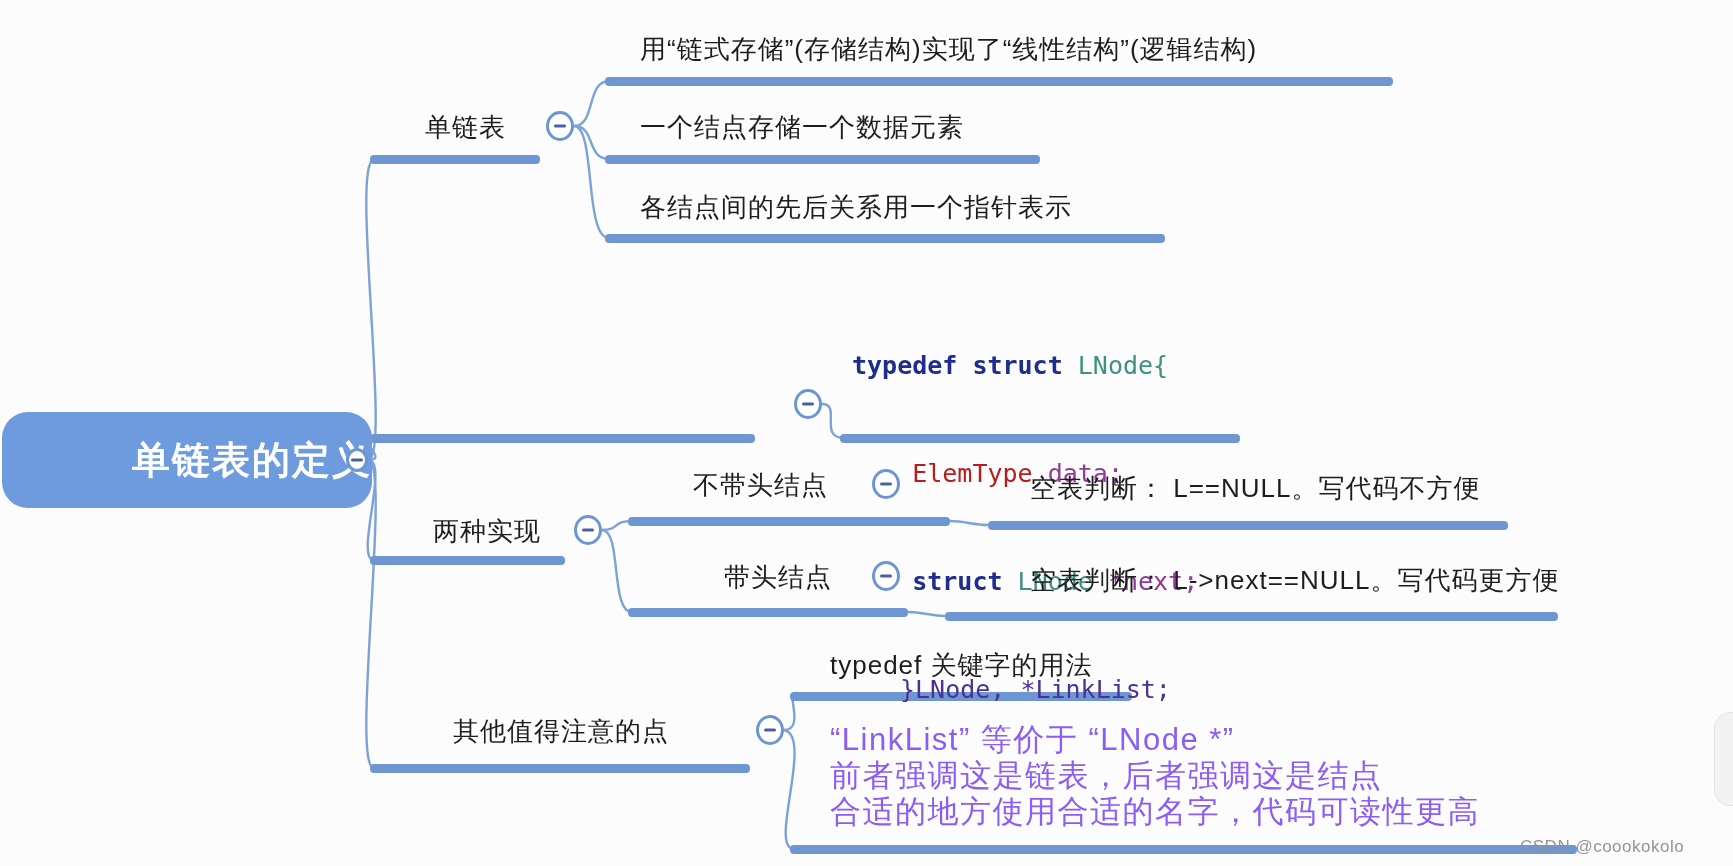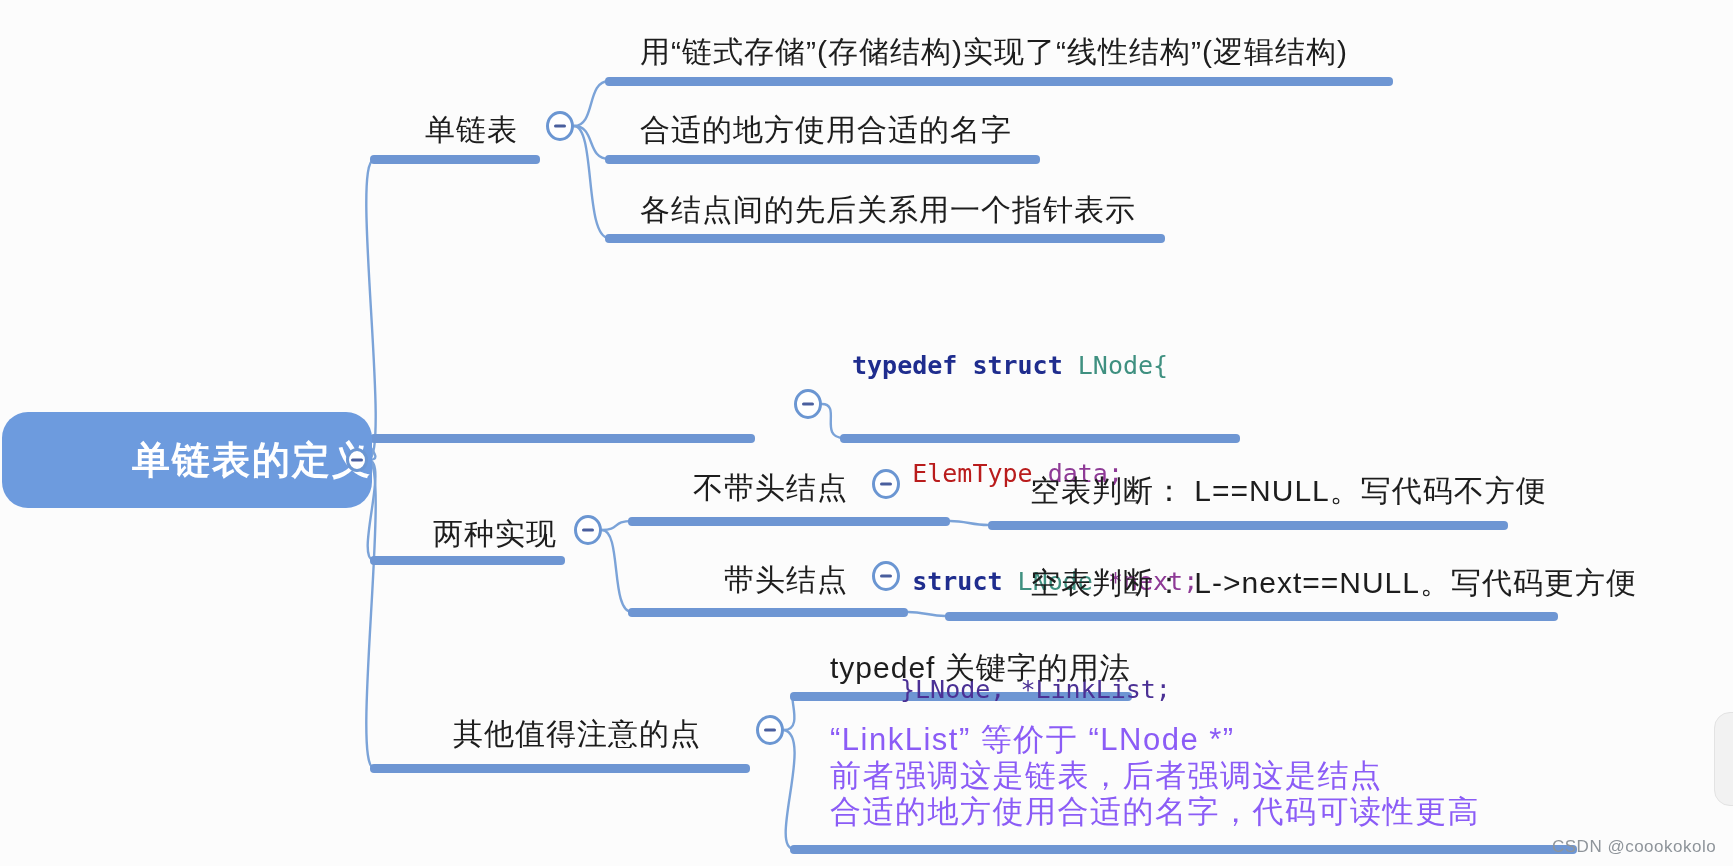--- a/index.html
+++ b/index.html
@@ -1,40 +1,40 @@
 <!DOCTYPE html>
 <html><head>
 <meta charset="utf-8">
 <style>
   html,body{margin:0;padding:0;background:#fcfcfc;}
   #canvas{position:relative;width:1733px;height:866px;background:#fcfcfc;overflow:hidden;
           font-family:"Liberation Sans","DejaVu Sans",sans-serif;}
   svg.lines{position:absolute;left:0;top:0;pointer-events:none;}
   .bar{position:absolute;height:9px;background:#6e96d3;border-radius:4px;}
-  .topic{position:absolute;font-size:30px;letter-spacing:1px;color:#1d1d1d;white-space:nowrap;}
+  .topic{position:absolute;font-size:26px;letter-spacing:1px;color:#1d1d1d;white-space:nowrap;}
   .root{position:absolute;left:2px;top:412px;width:370px;height:96px;background:#6d9bde;
         border-radius:26px;color:#ffffff;font-size:38px;font-weight:bold;letter-spacing:2px;
         text-align:right;line-height:96px;}
   .minus{position:absolute;width:28px;height:30px;border:3px solid #6b96d2;border-radius:50%;
          background:#ffffff;box-sizing:border-box;}
   .minus.small{width:22px;height:24px;}
   .minus .dash{position:absolute;left:50%;top:50%;transform:translate(-50%,-50%);
                width:12px;height:3px;background:#4a5f9e;border-radius:2px;}
   .code{position:absolute;left:852px;top:276px;font-family:"DejaVu Sans Mono","Liberation Mono",monospace;
         font-size:25px;line-height:36px;white-space:pre;}
   .ck{color:#1f2d8e;font-weight:bold;}
   .ct{color:#3f9080;text-align:center;}
   .ce{color:#b91c1c;}
   .cm{color:#8e3a96;}
   .ca{color:#4b3095;margin-left:48px;}
   .cp{color:#333333;}
   .bignote{position:absolute;left:830px;top:722px;font-size:31px;letter-spacing:1.5px;
            line-height:36px;color:#8b5cf6;white-space:nowrap;}
   .watermark{position:absolute;left:1520px;top:837px;font-size:17px;color:#8e949a;
-             letter-spacing:0.5px;white-space:nowrap;margin-left:32px;}
+             letter-spacing:0.5px;white-space:nowrap;}
   .artifact{position:absolute;left:1714px;top:712px;width:46px;height:92px;
             background:#f2f2f2;border:1px solid #e3e3e3;border-radius:16px;}
 </style>
 </head>
 <body>
 
 <div id="canvas">
 
   <svg class="lines" width="1733" height="866">
     <g fill="none" stroke="#7ba3d8" stroke-width="2.4" stroke-linecap="round">
@@ -92,21 +92,21 @@
     </div>
   <div class="minus" style="left:756px;top:715px">
       <span class="dash"></span>
     </div>
 
   <div class="topic" style="left:425px;top:110px">单链表</div>
   <div class="topic" style="left:433px;top:514px">两种实现</div>
   <div class="topic" style="left:453px;top:714px">其他值得注意的点</div>
 
   <div class="topic" style="left:640px;top:32px">用“链式存储”(存储结构)实现了“线性结构”(逻辑结构)</div>
-  <div class="topic" style="left:640px;top:110px">合适的地方使用合适的名字</div>
+  <div class="topic" style="left:640px;top:110px">一个结点存储一个数据元素</div>
   <div class="topic" style="left:640px;top:190px">各结点间的先后关系用一个指针表示</div>
 
   <div class="code">
     <div class="cl"><span class="ck">typedef struct </span><span class="ct">LNode{</span></div>
     <div class="cl"><span class="cp">    </span><span class="ce">ElemType </span><span class="cm">data;</span></div>
     <div class="cl"><span class="cp">    </span><span class="ck">struct </span><span class="ct">LNode </span><span class="cm">*next;</span></div>
     <div class="cl"><span class="ca">}LNode, *LinkList;</span></div>
   </div>
 
   <div class="topic" style="left:693px;top:468px">不带头结点</div>

